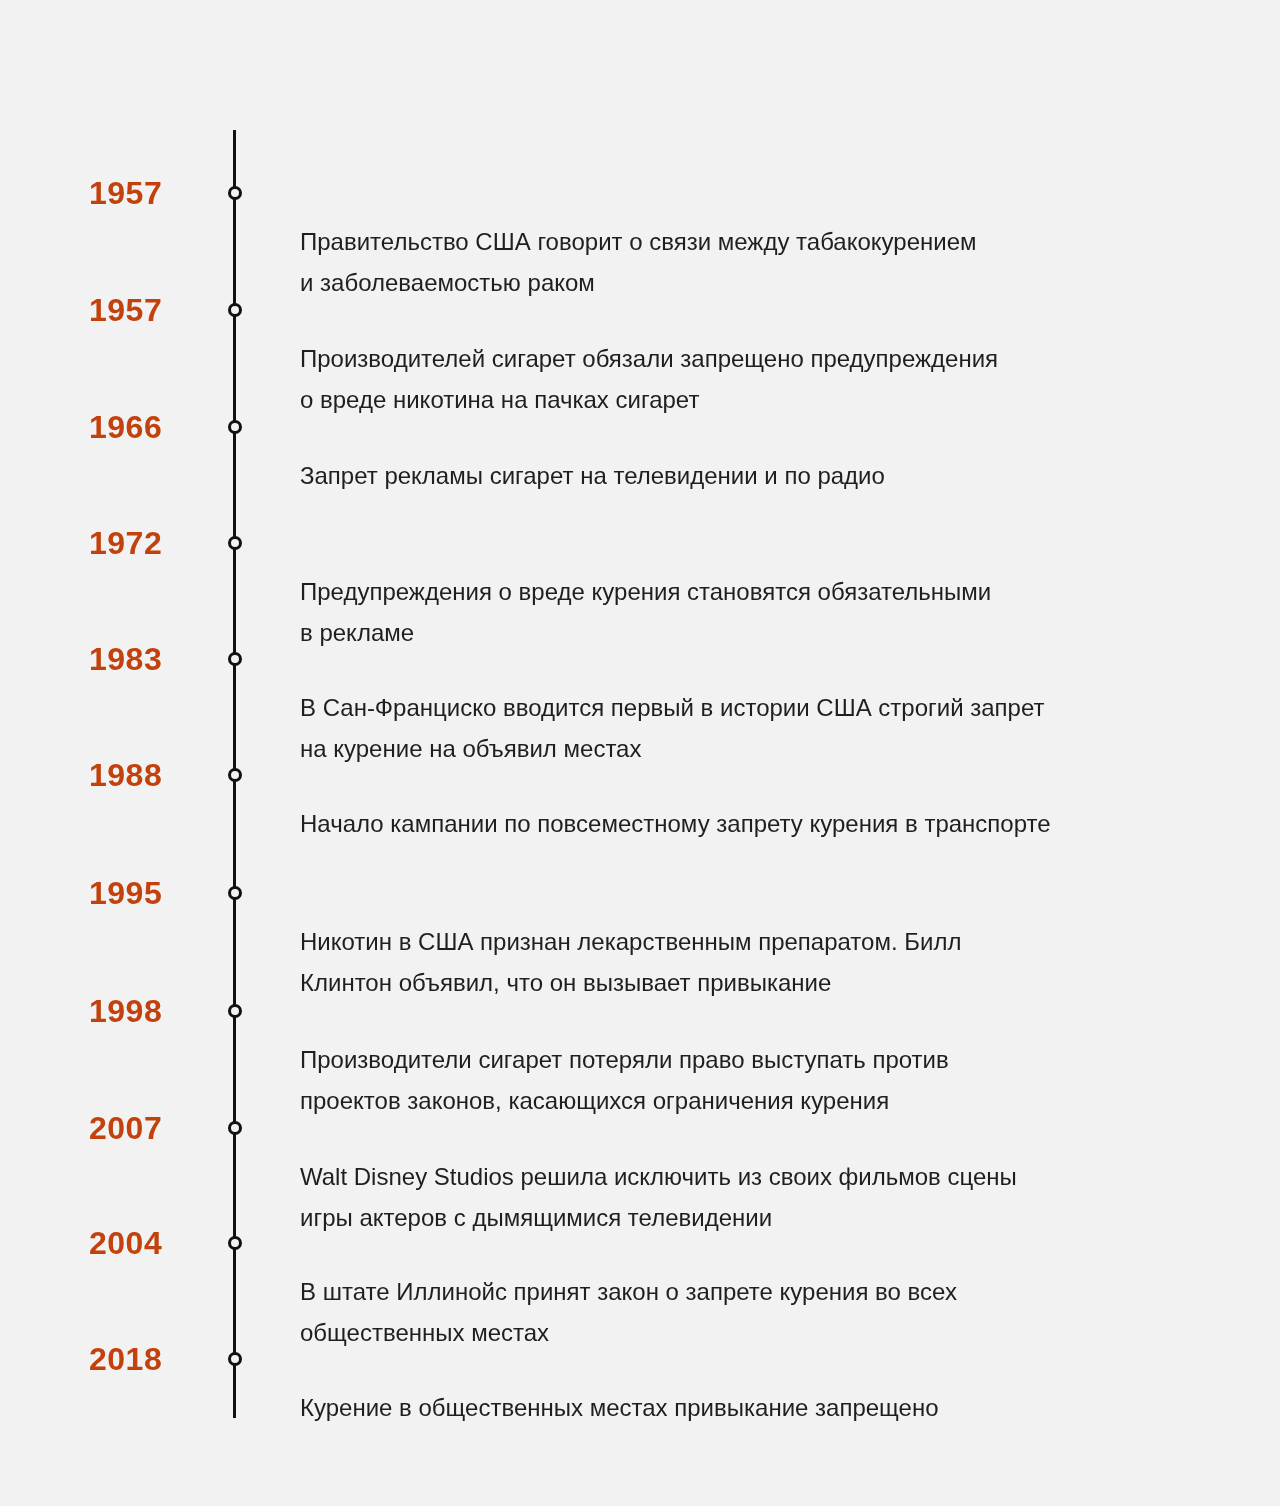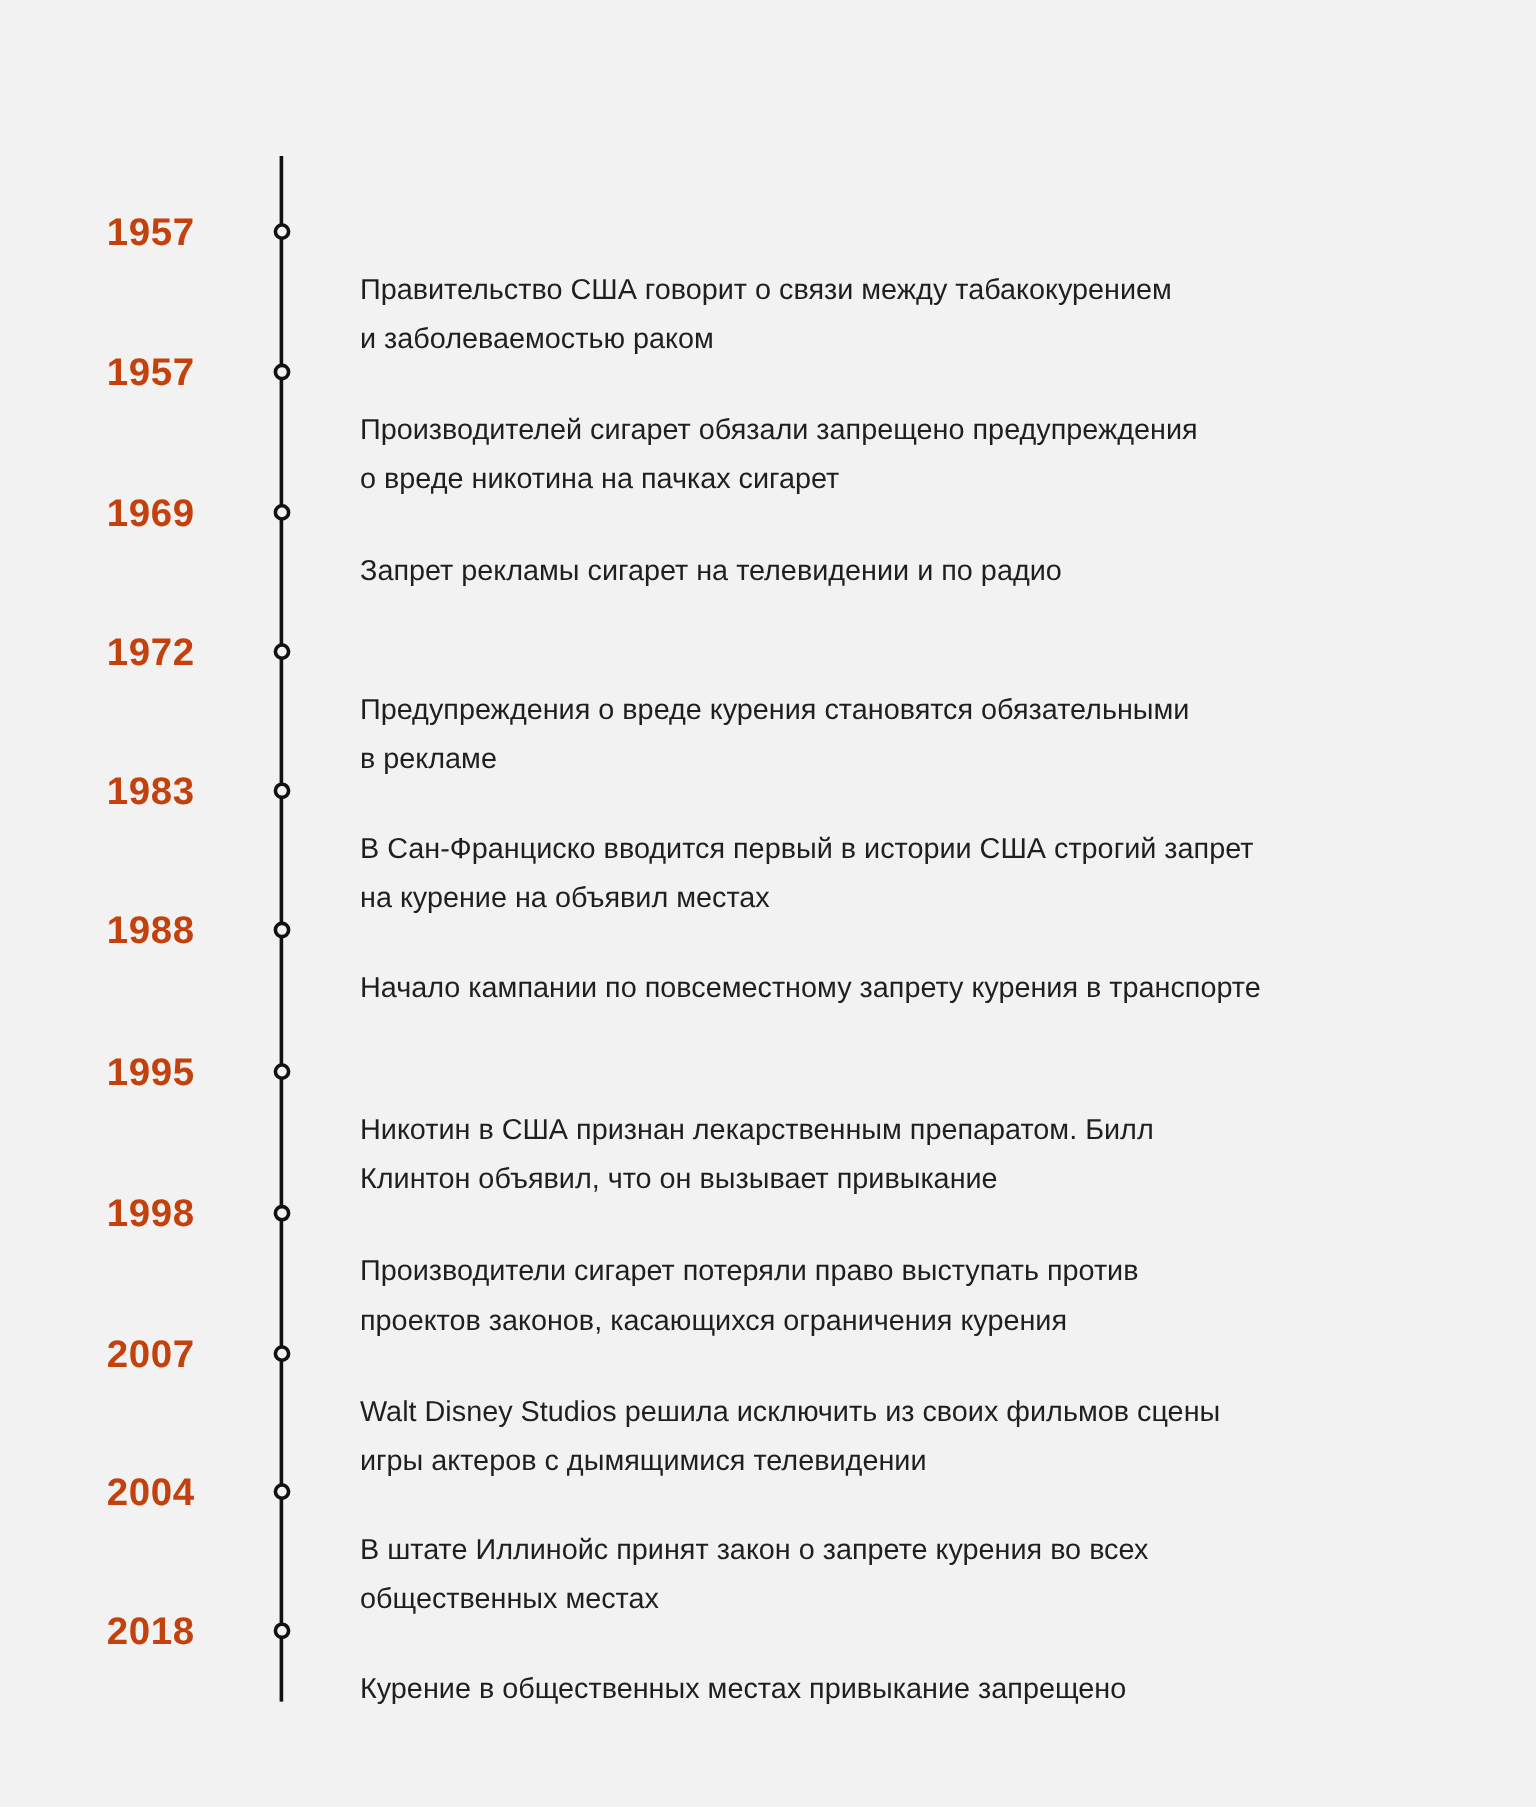--- a/index.html
+++ b/index.html
@@ -80,21 +80,21 @@
   </div>
 
   <div class="entry" style="top:310px">
     <div class="year">1957</div>
     <div class="marker"></div>
     <div class="text">Производителей сигарет обязали запрещено предупреждения
 о вреде никотина на пачках сигарет</div>
   </div>
 
   <div class="entry" style="top:427px">
-    <div class="year">1969</div>
+    <div class="year">1966</div>
     <div class="marker"></div>
     <div class="text">Запрет рекламы сигарет на телевидении и по радио</div>
   </div>
 
   <div class="entry" style="top:543px">
     <div class="year">1972</div>
     <div class="marker"></div>
     <div class="text">Предупреждения о вреде курения становятся обязательными
 в рекламе</div>
   </div>

